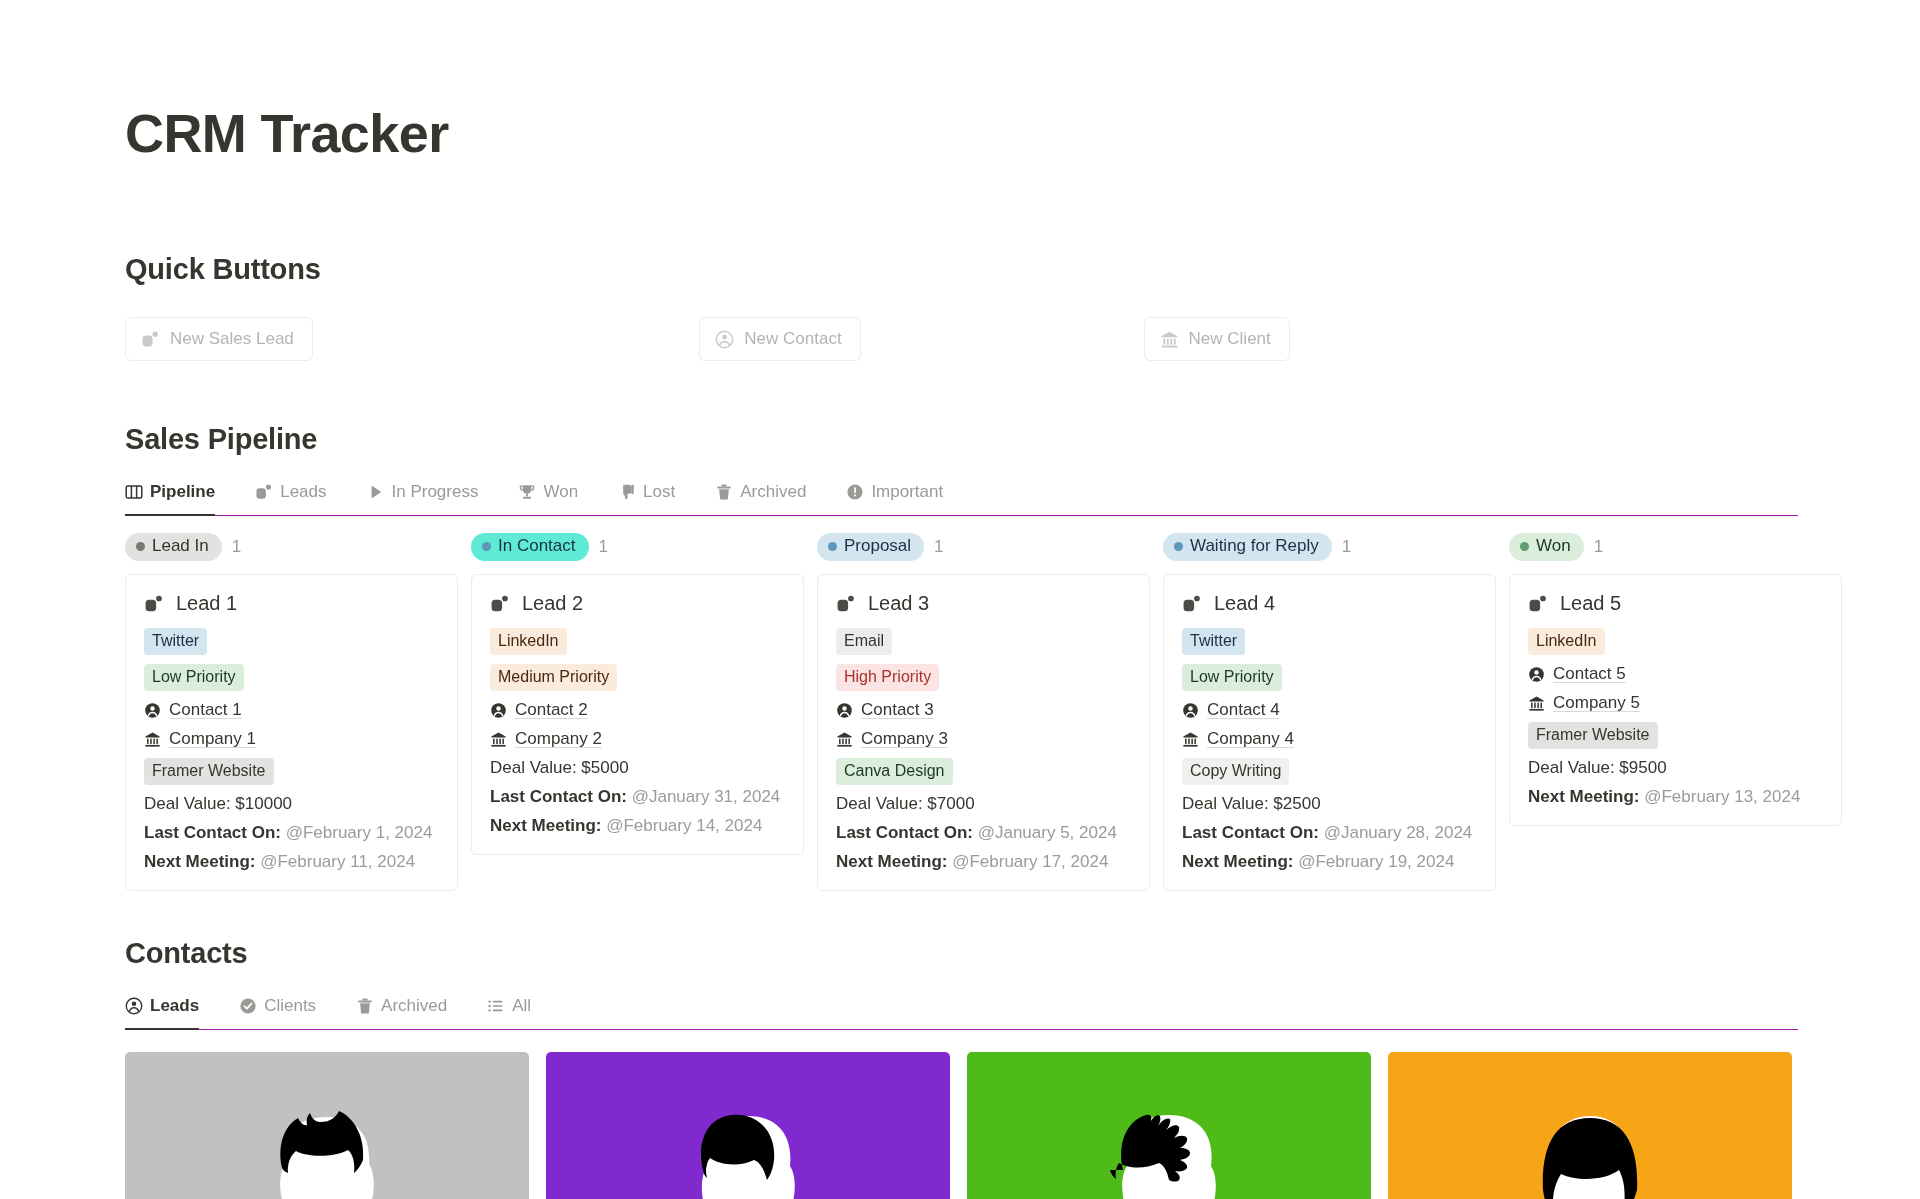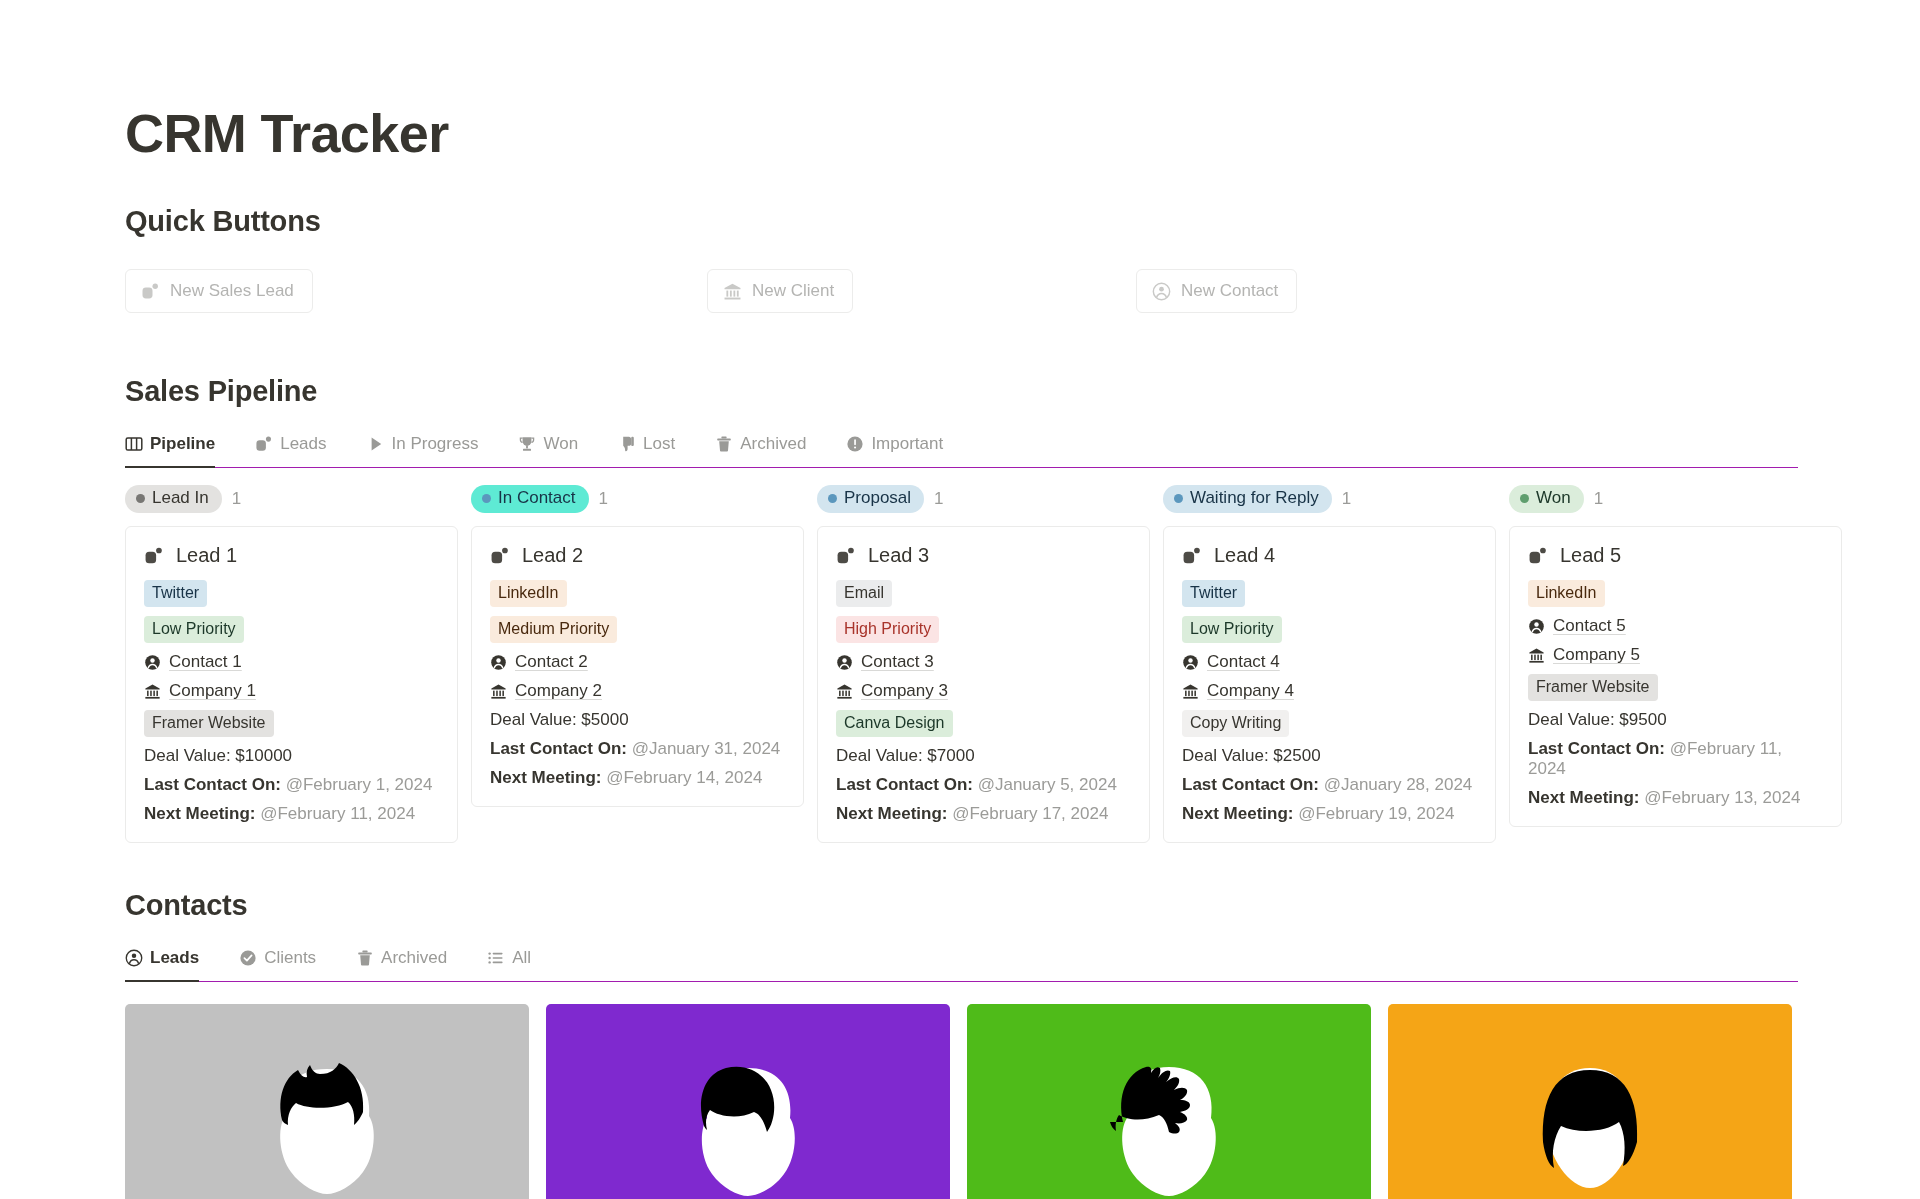--- a/index.html
+++ b/index.html
@@ -21,21 +21,21 @@
     color: #37352f;
     margin-top: 104px;
     line-height: 1.1;
   }
   .section-title {
     font-size: 29px;
     font-weight: bold;
     letter-spacing: -0.2px;
     color: #37352f;
   }
-  #quick-buttons-title { margin-top: 42px; }
+  #quick-buttons-title { margin-top: 90px; }
   #sales-pipeline-title { margin-top: 62px; }
   #contacts-title { margin-top: 0; }
 
   
   .quick-row {
     margin-top: 31px;
     display: flex;
     width: 1310px;
     align-items: flex-end;
   }
@@ -160,43 +160,43 @@
             <circle cx="14.2" cy="4.3" r="2.7" fill="#c9c9c7"></circle>
           </svg>
         </span>
         <span>New Sales Lead</span>
       </div>
     </div>
     <div class="quick-cell">
       <div class="quick-btn">
         <span class="ic">
           <svg width="19" height="19" viewBox="0 0 20 20">
+            <circle cx="10" cy="10" r="8.6" fill="none" stroke="#c9c9c7" stroke-width="1.5"></circle>
+            <circle cx="10" cy="7.6" r="2.5" fill="#c9c9c7"></circle>
+            <path d="M4.8 16.3c0.9-2.9 3-4.3 5.2-4.3s4.3 1.4 5.2 4.3" fill="none" stroke="#c9c9c7" stroke-width="1.6"></path>
+          </svg>
+        </span>
+        <span>New Contact</span>
+      </div>
+    </div>
+    <div class="quick-cell">
+      <div class="quick-btn">
+        <span class="ic">
+          <svg width="19" height="19" viewBox="0 0 20 20">
             <path d="M10 1.8 18.4 6.4 18.4 7.6 1.6 7.6 1.6 6.4Z" fill="#c9c9c7"></path>
             <rect x="3.6" y="9" width="1.9" height="6.4" fill="#c9c9c7"></rect>
             <rect x="7.3" y="9" width="1.9" height="6.4" fill="#c9c9c7"></rect>
             <rect x="11" y="9" width="1.9" height="6.4" fill="#c9c9c7"></rect>
             <rect x="14.6" y="9" width="1.9" height="6.4" fill="#c9c9c7"></rect>
             <rect x="1.6" y="16.4" width="16.8" height="2" fill="#c9c9c7"></rect>
           </svg>
         </span>
         <span>New Client</span>
       </div>
     </div>
-    <div class="quick-cell">
-      <div class="quick-btn">
-        <span class="ic">
-          <svg width="19" height="19" viewBox="0 0 20 20">
-            <circle cx="10" cy="10" r="8.6" fill="none" stroke="#c9c9c7" stroke-width="1.5"></circle>
-            <circle cx="10" cy="7.6" r="2.5" fill="#c9c9c7"></circle>
-            <path d="M4.8 16.3c0.9-2.9 3-4.3 5.2-4.3s4.3 1.4 5.2 4.3" fill="none" stroke="#c9c9c7" stroke-width="1.6"></path>
-          </svg>
-        </span>
-        <span>New Contact</span>
-      </div>
-    </div>
   </div>
 
   <h2 class="section-title" id="sales-pipeline-title">Sales Pipeline</h2>
 
   <div class="tabbar">
     <div class="tab active">
       <span class="ic">
         <svg width="18" height="18" viewBox="0 0 18 18">
           <rect x="1.2" y="3" width="15.6" height="12" rx="1.6" fill="none" stroke="#37352f" stroke-width="1.5"></rect>
           <line x1="6.4" y1="3" x2="6.4" y2="15" stroke="#37352f" stroke-width="1.5"></line>
@@ -497,21 +497,20 @@
                 <rect x="7.3" y="9" width="1.8" height="6.4" fill="#37352f"></rect>
                 <rect x="11" y="9" width="1.8" height="6.4" fill="#37352f"></rect>
                 <rect x="14.6" y="9" width="1.8" height="6.4" fill="#37352f"></rect>
                 <rect x="1.6" y="16.4" width="16.8" height="2" fill="#37352f"></rect>
               </svg>
             </span>
             <span class="rellink">Company 5</span>
           </div>
           <span class="tagline"><span class="tag" style="background:#e3e2e0;color:#37352f">Framer Website</span></span>
           <div class="prop">Deal Value: $9500</div>
-          <div class="prop"><b>Last Contact On:</b> <span class="date">@February 11, 2024</span></div>
           <div class="prop"><b>Next Meeting:</b> <span class="date">@February 13, 2024</span></div>
         </div>
       </div>
     </div>
 
   <div class="contacts-wrap">
     <h2 class="section-title" id="contacts-title">Contacts</h2>
     <div class="tabbar">
       <div class="tab active">
         <span class="ic">

